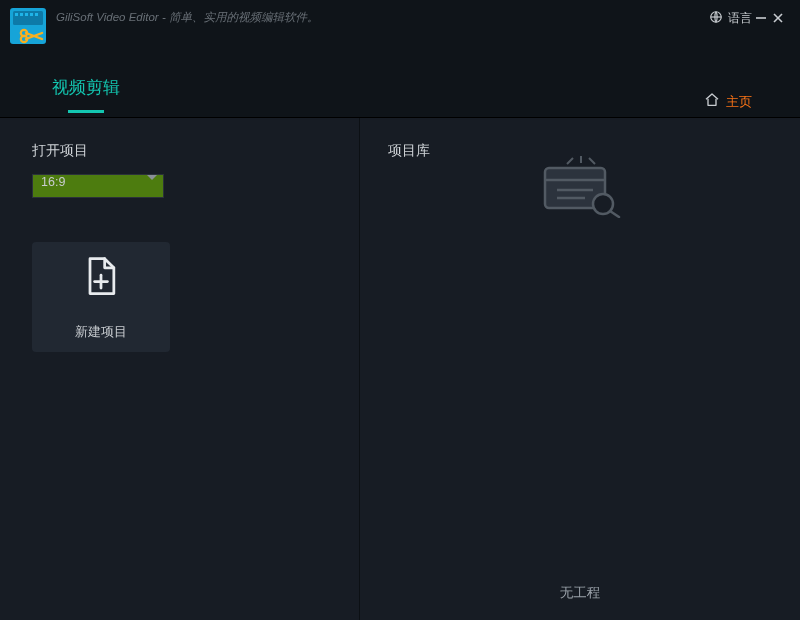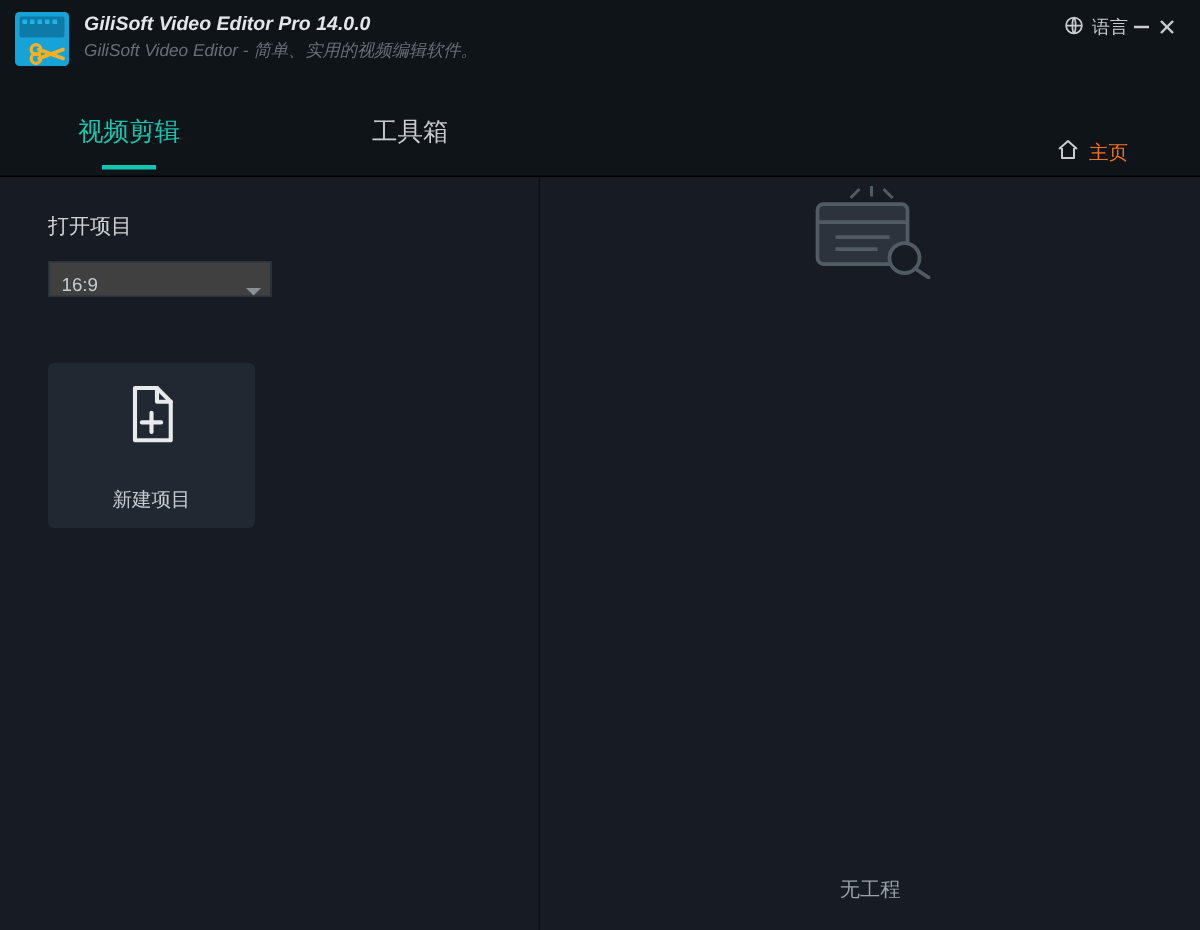--- a/index.html
+++ b/index.html
@@ -87,28 +87,28 @@
     width: 360px;
     padding: 24px 32px;
     border-right: 1px solid #0c1014;
   }
   .section-label {
     font-size: 14px;
     color: #d0d4d8;
     margin-bottom: 14px;
   }
   .ratio-select {
-    width: 149px;
+    width: 132px;
     height: 24px;
-    background: #404040;
+    background: #4d7c0f;
     border: 1px solid #2b323a;
     color: #c8ccd0;
     font-size: 12.5px;
     display: flex;
-    align-items: flex-end;
+    align-items: flex-start;
     justify-content: space-between;
     padding: 0 6px 0 8px;
   }
   .ratio-select .caret {
     width: 0; height: 0;
     border-left: 5px solid transparent;
     border-right: 5px solid transparent;
     border-top: 5px solid #8a9098;
   }
 
@@ -168,21 +168,20 @@
       <rect x="20" y="5" width="3" height="3" fill="#1fb4e8"></rect>
       <rect x="25" y="5" width="3" height="3" fill="#1fb4e8"></rect>
 
       <circle cx="14" cy="25" r="3.2" fill="none" stroke="#f8b020" stroke-width="2.2"></circle>
       <circle cx="14" cy="31" r="3.2" fill="none" stroke="#f8b020" stroke-width="2.2"></circle>
       <line x1="16" y1="25" x2="32" y2="31" stroke="#f8b020" stroke-width="2.4" stroke-linecap="round"></line>
       <line x1="16" y1="31" x2="32" y2="25" stroke="#f8b020" stroke-width="2.4" stroke-linecap="round"></line>
     </svg>
   </div>
   <div class="title-text-block">
-    <div class="app-title">GiliSoft Video Editor Pro 14.0.0</div>
     <div class="app-subtitle">GiliSoft Video Editor - 简单、实用的视频编辑软件。</div>
   </div>
   <div class="title-controls">
     <div class="lang-button">
       <span>
         <svg width="14" height="14" viewBox="0 0 24 24" fill="none" stroke="#c8ccd0" stroke-width="2">
           <circle cx="12" cy="12" r="9"></circle>
           <path d="M3 12h18"></path>
           <path d="M12 3c2.5 3 2.5 15 0 18"></path>
           <path d="M12 3c-2.5 3-2.5 15 0 18"></path>
@@ -199,21 +198,20 @@
       <svg width="12" height="12" viewBox="0 0 12 12">
         <line x1="2" y1="2" x2="10" y2="10" stroke="#c8ccd0" stroke-width="1.6"></line>
         <line x1="10" y1="2" x2="2" y2="10" stroke="#c8ccd0" stroke-width="1.6"></line>
       </svg>
     </div>
   </div>
 </div>
 
 <div class="tabs">
   <div class="tab active">视频剪辑</div>
-  <div class="tab">工具箱</div>
   <div class="tabs-spacer"></div>
   <div class="home-link">
     <span>
       <svg width="16" height="16" viewBox="0 0 24 24" fill="none" stroke="#c8ccd0" stroke-width="2" stroke-linejoin="round">
         <path d="M3 11 L12 3 L21 11"></path>
         <path d="M6 10v10h12V10"></path>
       </svg>
     </span>
     <span>主页</span>
   </div>
@@ -236,20 +234,21 @@
             <line x1="24" y1="22" x2="24" y2="36"></line>
             <line x1="17" y1="29" x2="31" y2="29"></line>
           </svg>
         </span>
         <div class="action-label">新建项目</div>
       </div>
     </div>
   </div>
 
   <div class="right-panel">
+    <div class="section-label">项目库</div>
     <div class="empty-state">
       <span>
         <svg width="86" height="64" viewBox="0 0 86 64">
           <line x1="36" y1="4" x2="30" y2="10" stroke="#59616a" stroke-width="2"></line>
           <line x1="44" y1="2" x2="44" y2="9" stroke="#59616a" stroke-width="2"></line>
           <line x1="52" y1="4" x2="58" y2="10" stroke="#59616a" stroke-width="2"></line>
           <rect x="8" y="14" width="60" height="40" rx="4" fill="#2f3640" stroke="#59616a" stroke-width="2.5"></rect>
           <line x1="8" y1="26" x2="68" y2="26" stroke="#59616a" stroke-width="2.5"></line>
           <line x1="20" y1="36" x2="56" y2="36" stroke="#59616a" stroke-width="2.5"></line>
           <line x1="20" y1="44" x2="48" y2="44" stroke="#59616a" stroke-width="2.5"></line>

